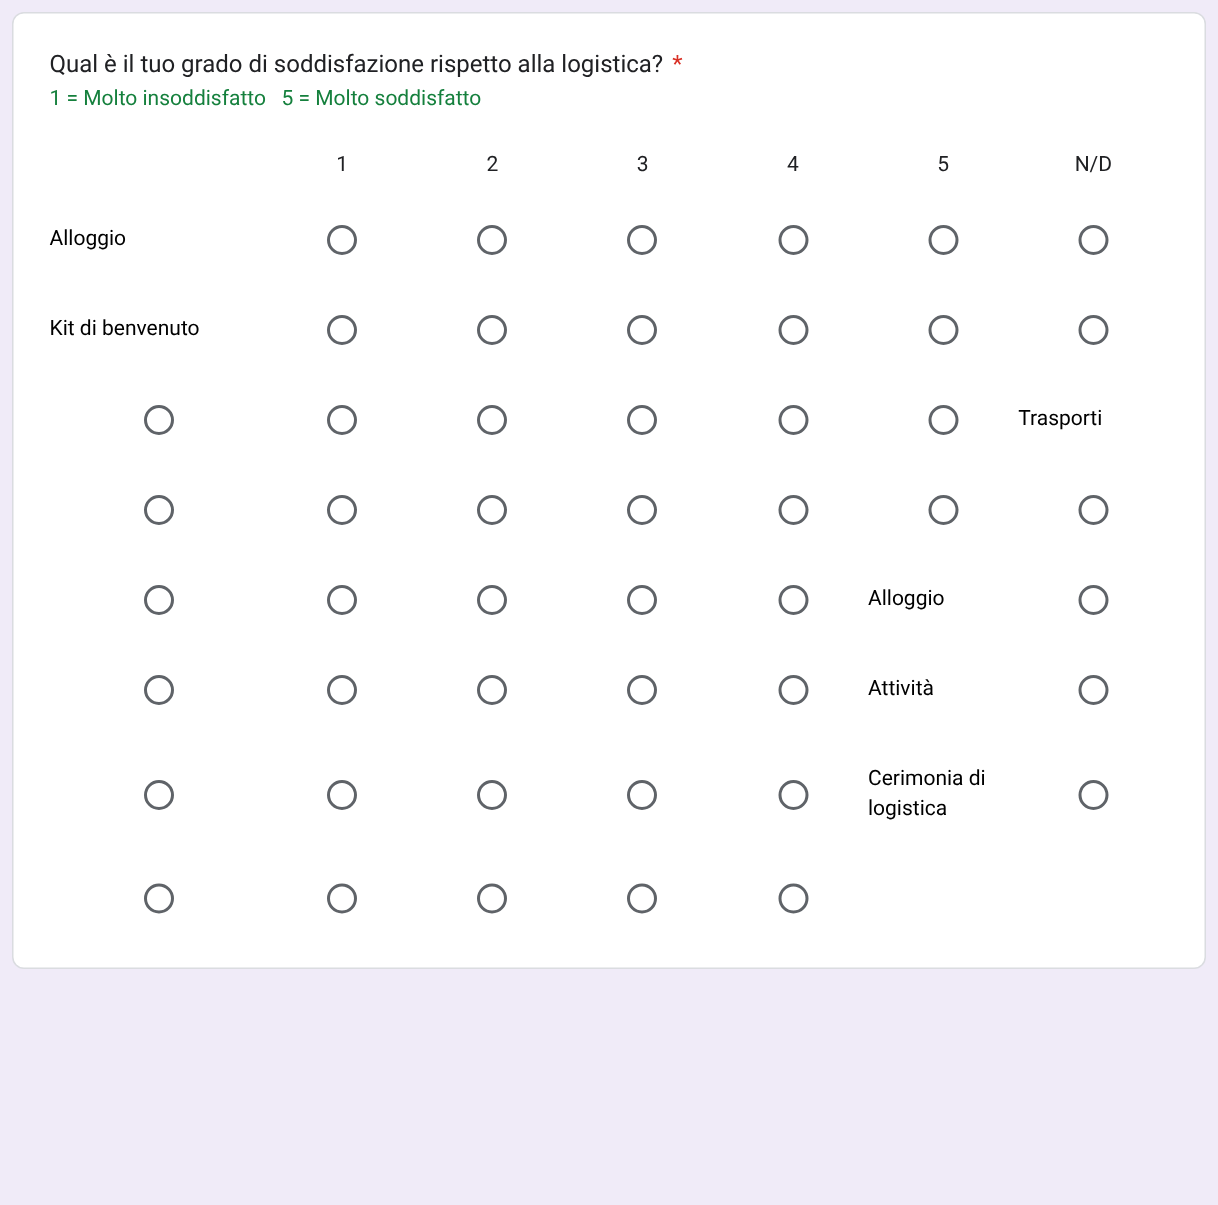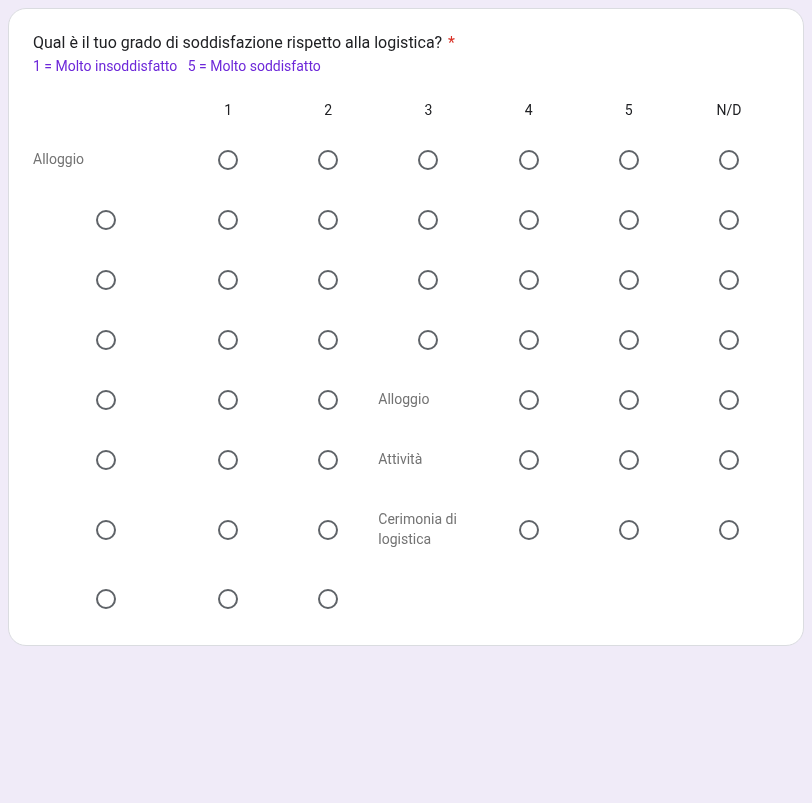--- a/index.html
+++ b/index.html
@@ -8,55 +8,55 @@
       padding: 0;
     }
     body {
       font-family: Roboto, Arial, sans-serif;
       background: #f0ebf8;
       padding: 8px;
     }
     .card {
       background: #fff;
       border: 1px solid #dadce0;
-      border-radius: 18px;
+      border-radius: 8px;
       padding: 24px 24px 16px 24px;
       max-width: 812px;
     }
     .question-title {
       font-size: 16px;
       color: #202124;
       font-weight: 400;
       margin-bottom: 6px;
     }
     .required-asterisk {
       color: #d93025;
       margin-left: 2px;
     }
     .legend {
       font-size: 14px;
-      color: #6d28d9;
+      color: #15803d;
       font-weight: 400;
       white-space: pre;
     }
     .grid {
       display: grid;
       grid-template-columns: 145px repeat(6, 1fr);
       align-items: center;
       margin-top: 28px;
     }
     .header-cell {
       text-align: center;
       font-size: 14px;
       color: #202124;
       padding-bottom: 12px;
     }
     .row-label {
       font-size: 14px;
-      color: #737373;
+      color: #000000;
       padding: 20px 10px 20px 0;
       line-height: 1.4;
     }
     .radio-cell {
       display: flex;
       justify-content: center;
       align-items: center;
       padding: 20px 0;
     }
     .radio {
@@ -104,58 +104,60 @@
     <div class="radio-cell">
         <span class="radio"></span>
       </div>
     <div class="radio-cell">
         <span class="radio"></span>
       </div>
     <div class="radio-cell">
         <span class="radio"></span>
       </div>
 
-    <div class="radio-cell">
-        <span class="radio"></span>
-      </div>
-    <div class="radio-cell">
-        <span class="radio"></span>
-      </div>
-    <div class="radio-cell">
-        <span class="radio"></span>
-      </div>
-    <div class="radio-cell">
-        <span class="radio"></span>
-      </div>
-    <div class="radio-cell">
-        <span class="radio"></span>
-      </div>
-    <div class="radio-cell">
-        <span class="radio"></span>
-      </div>
-
-    <div class="radio-cell">
-        <span class="radio"></span>
-      </div>
-    <div class="radio-cell">
-        <span class="radio"></span>
-      </div>
-    <div class="radio-cell">
-        <span class="radio"></span>
-      </div>
-    <div class="radio-cell">
-        <span class="radio"></span>
-      </div>
-    <div class="radio-cell">
-        <span class="radio"></span>
-      </div>
-    <div class="radio-cell">
-        <span class="radio"></span>
-      </div>
-
+    <div class="row-label">Kit di benvenuto</div>
+    <div class="radio-cell">
+        <span class="radio"></span>
+      </div>
+    <div class="radio-cell">
+        <span class="radio"></span>
+      </div>
+    <div class="radio-cell">
+        <span class="radio"></span>
+      </div>
+    <div class="radio-cell">
+        <span class="radio"></span>
+      </div>
+    <div class="radio-cell">
+        <span class="radio"></span>
+      </div>
+    <div class="radio-cell">
+        <span class="radio"></span>
+      </div>
+
+    <div class="radio-cell">
+        <span class="radio"></span>
+      </div>
+    <div class="radio-cell">
+        <span class="radio"></span>
+      </div>
+    <div class="radio-cell">
+        <span class="radio"></span>
+      </div>
+    <div class="radio-cell">
+        <span class="radio"></span>
+      </div>
+    <div class="radio-cell">
+        <span class="radio"></span>
+      </div>
+    <div class="radio-cell">
+        <span class="radio"></span>
+      </div>
+
+    <div class="row-label">Trasporti</div>
     <div class="radio-cell">
         <span class="radio"></span>
       </div>
     <div class="radio-cell">
         <span class="radio"></span>
       </div>
     <div class="radio-cell">
         <span class="radio"></span>
       </div>
     <div class="radio-cell">

